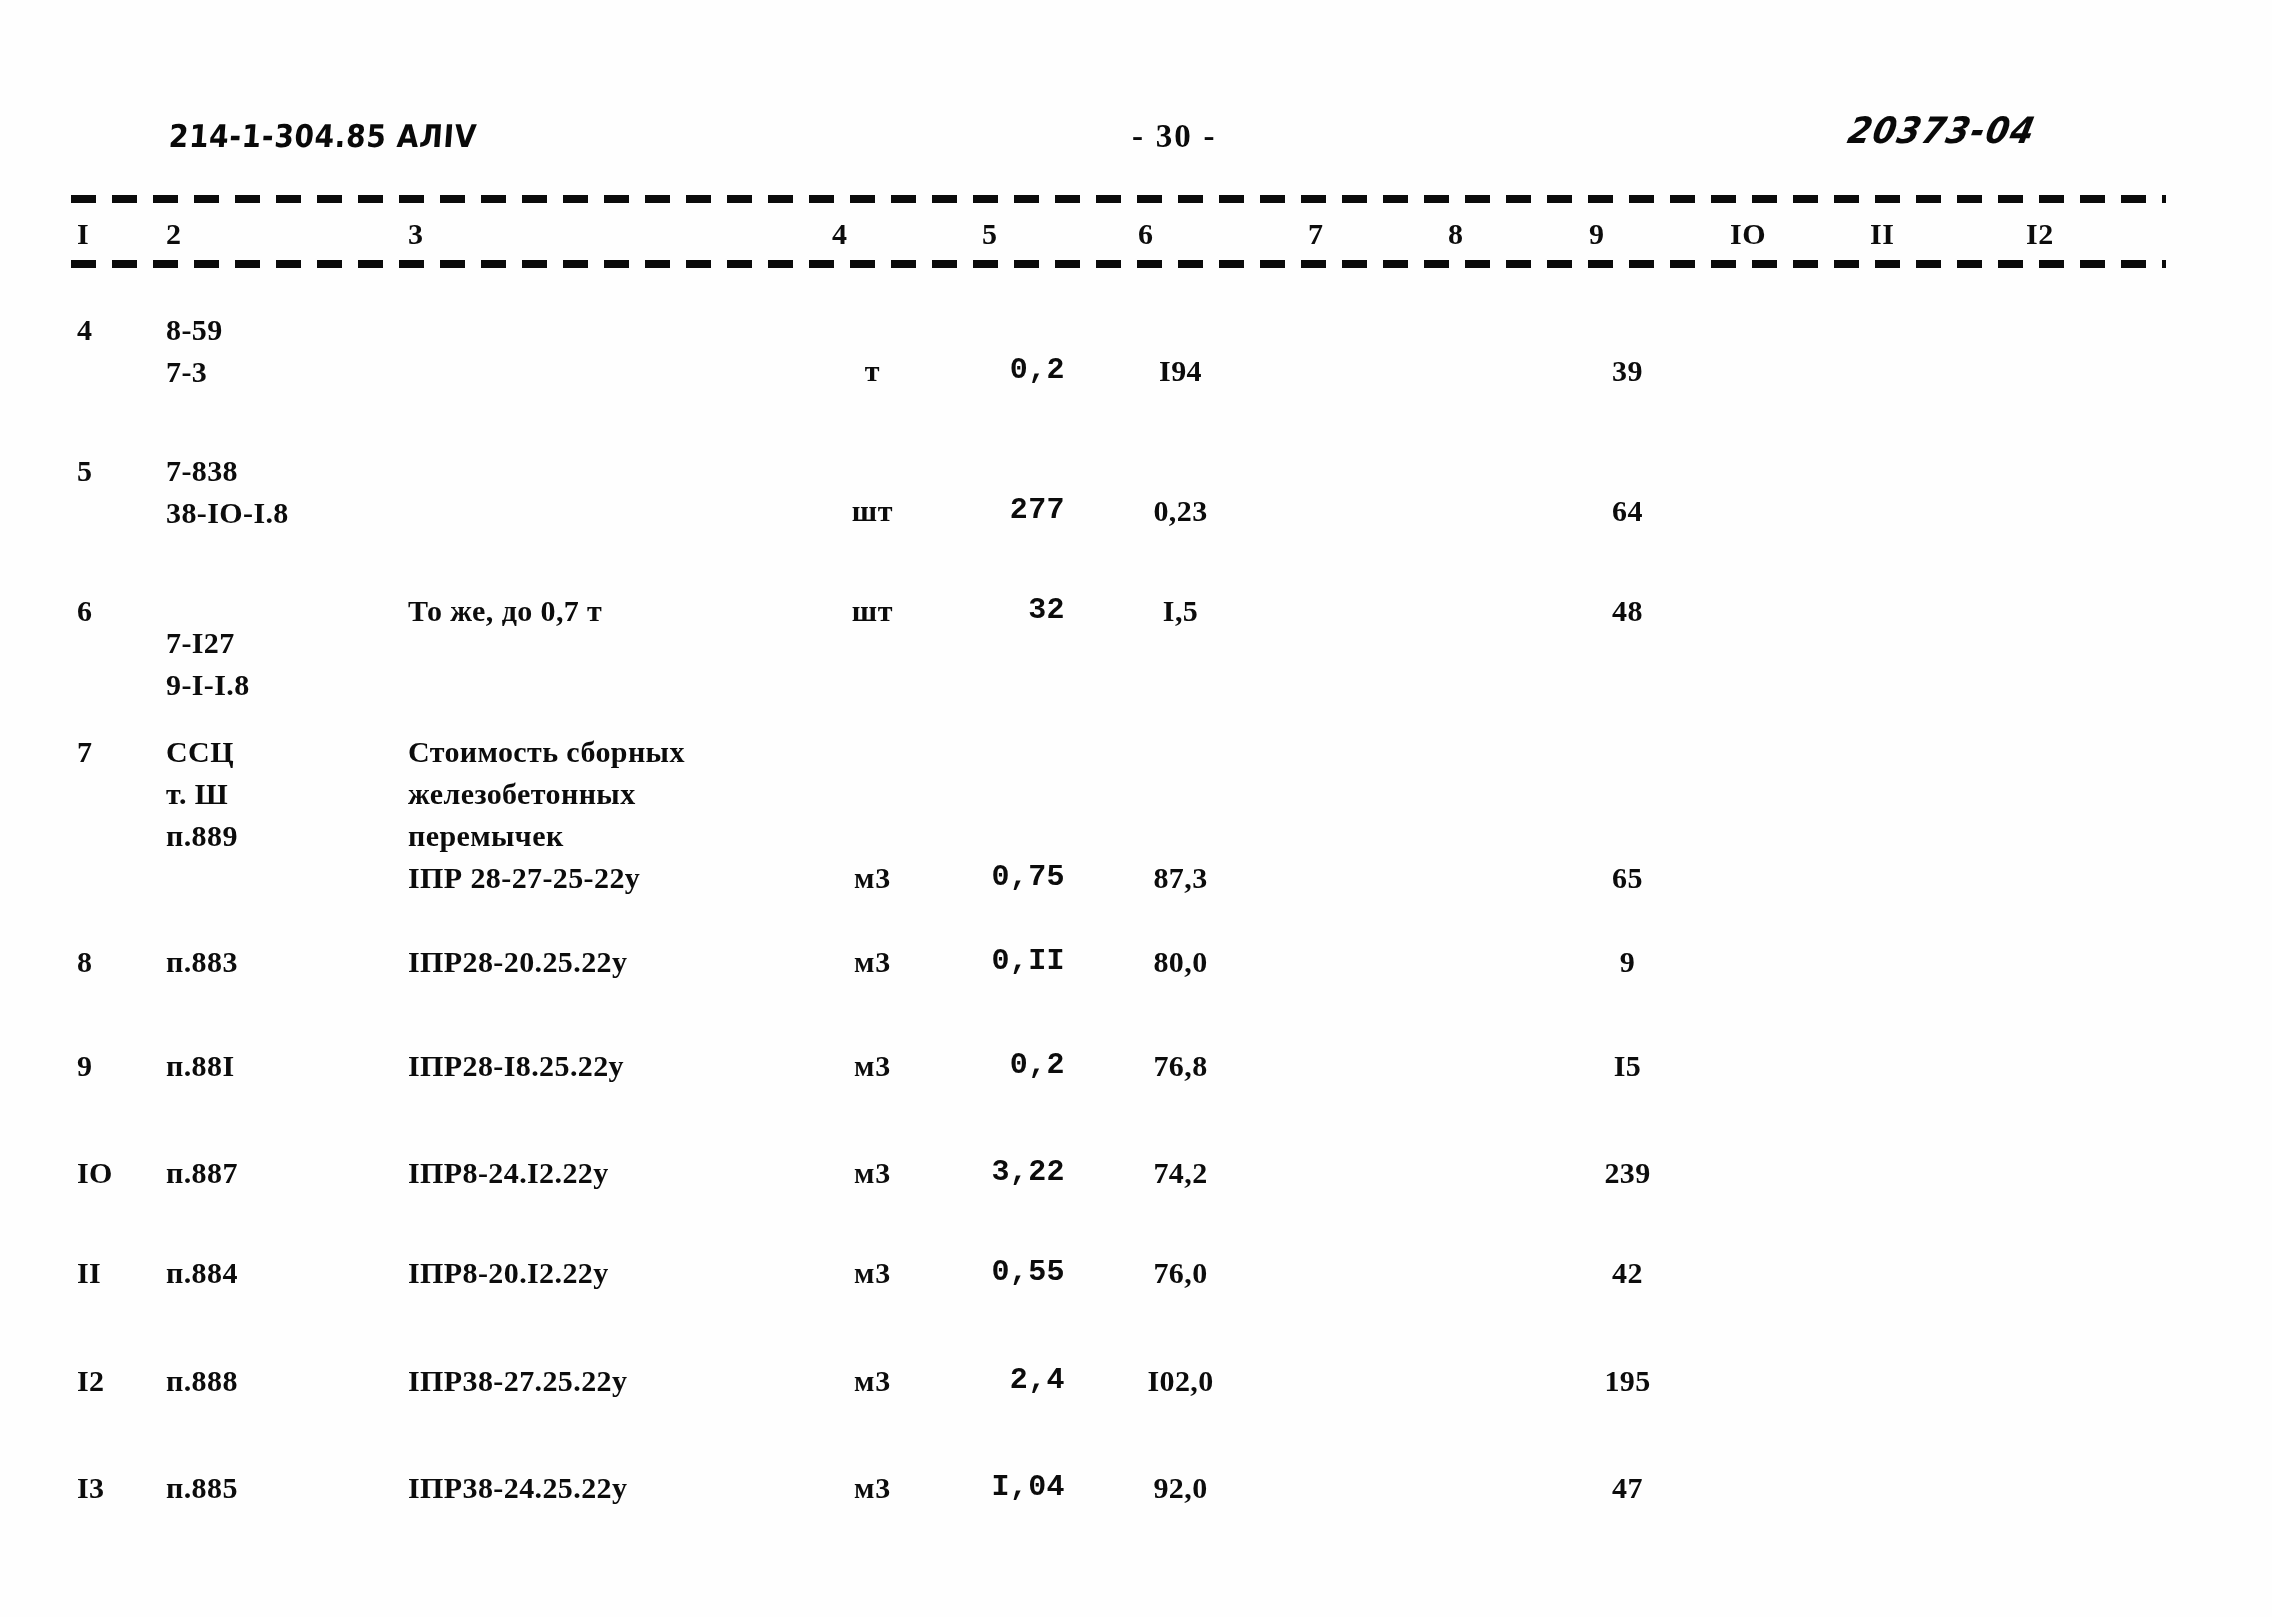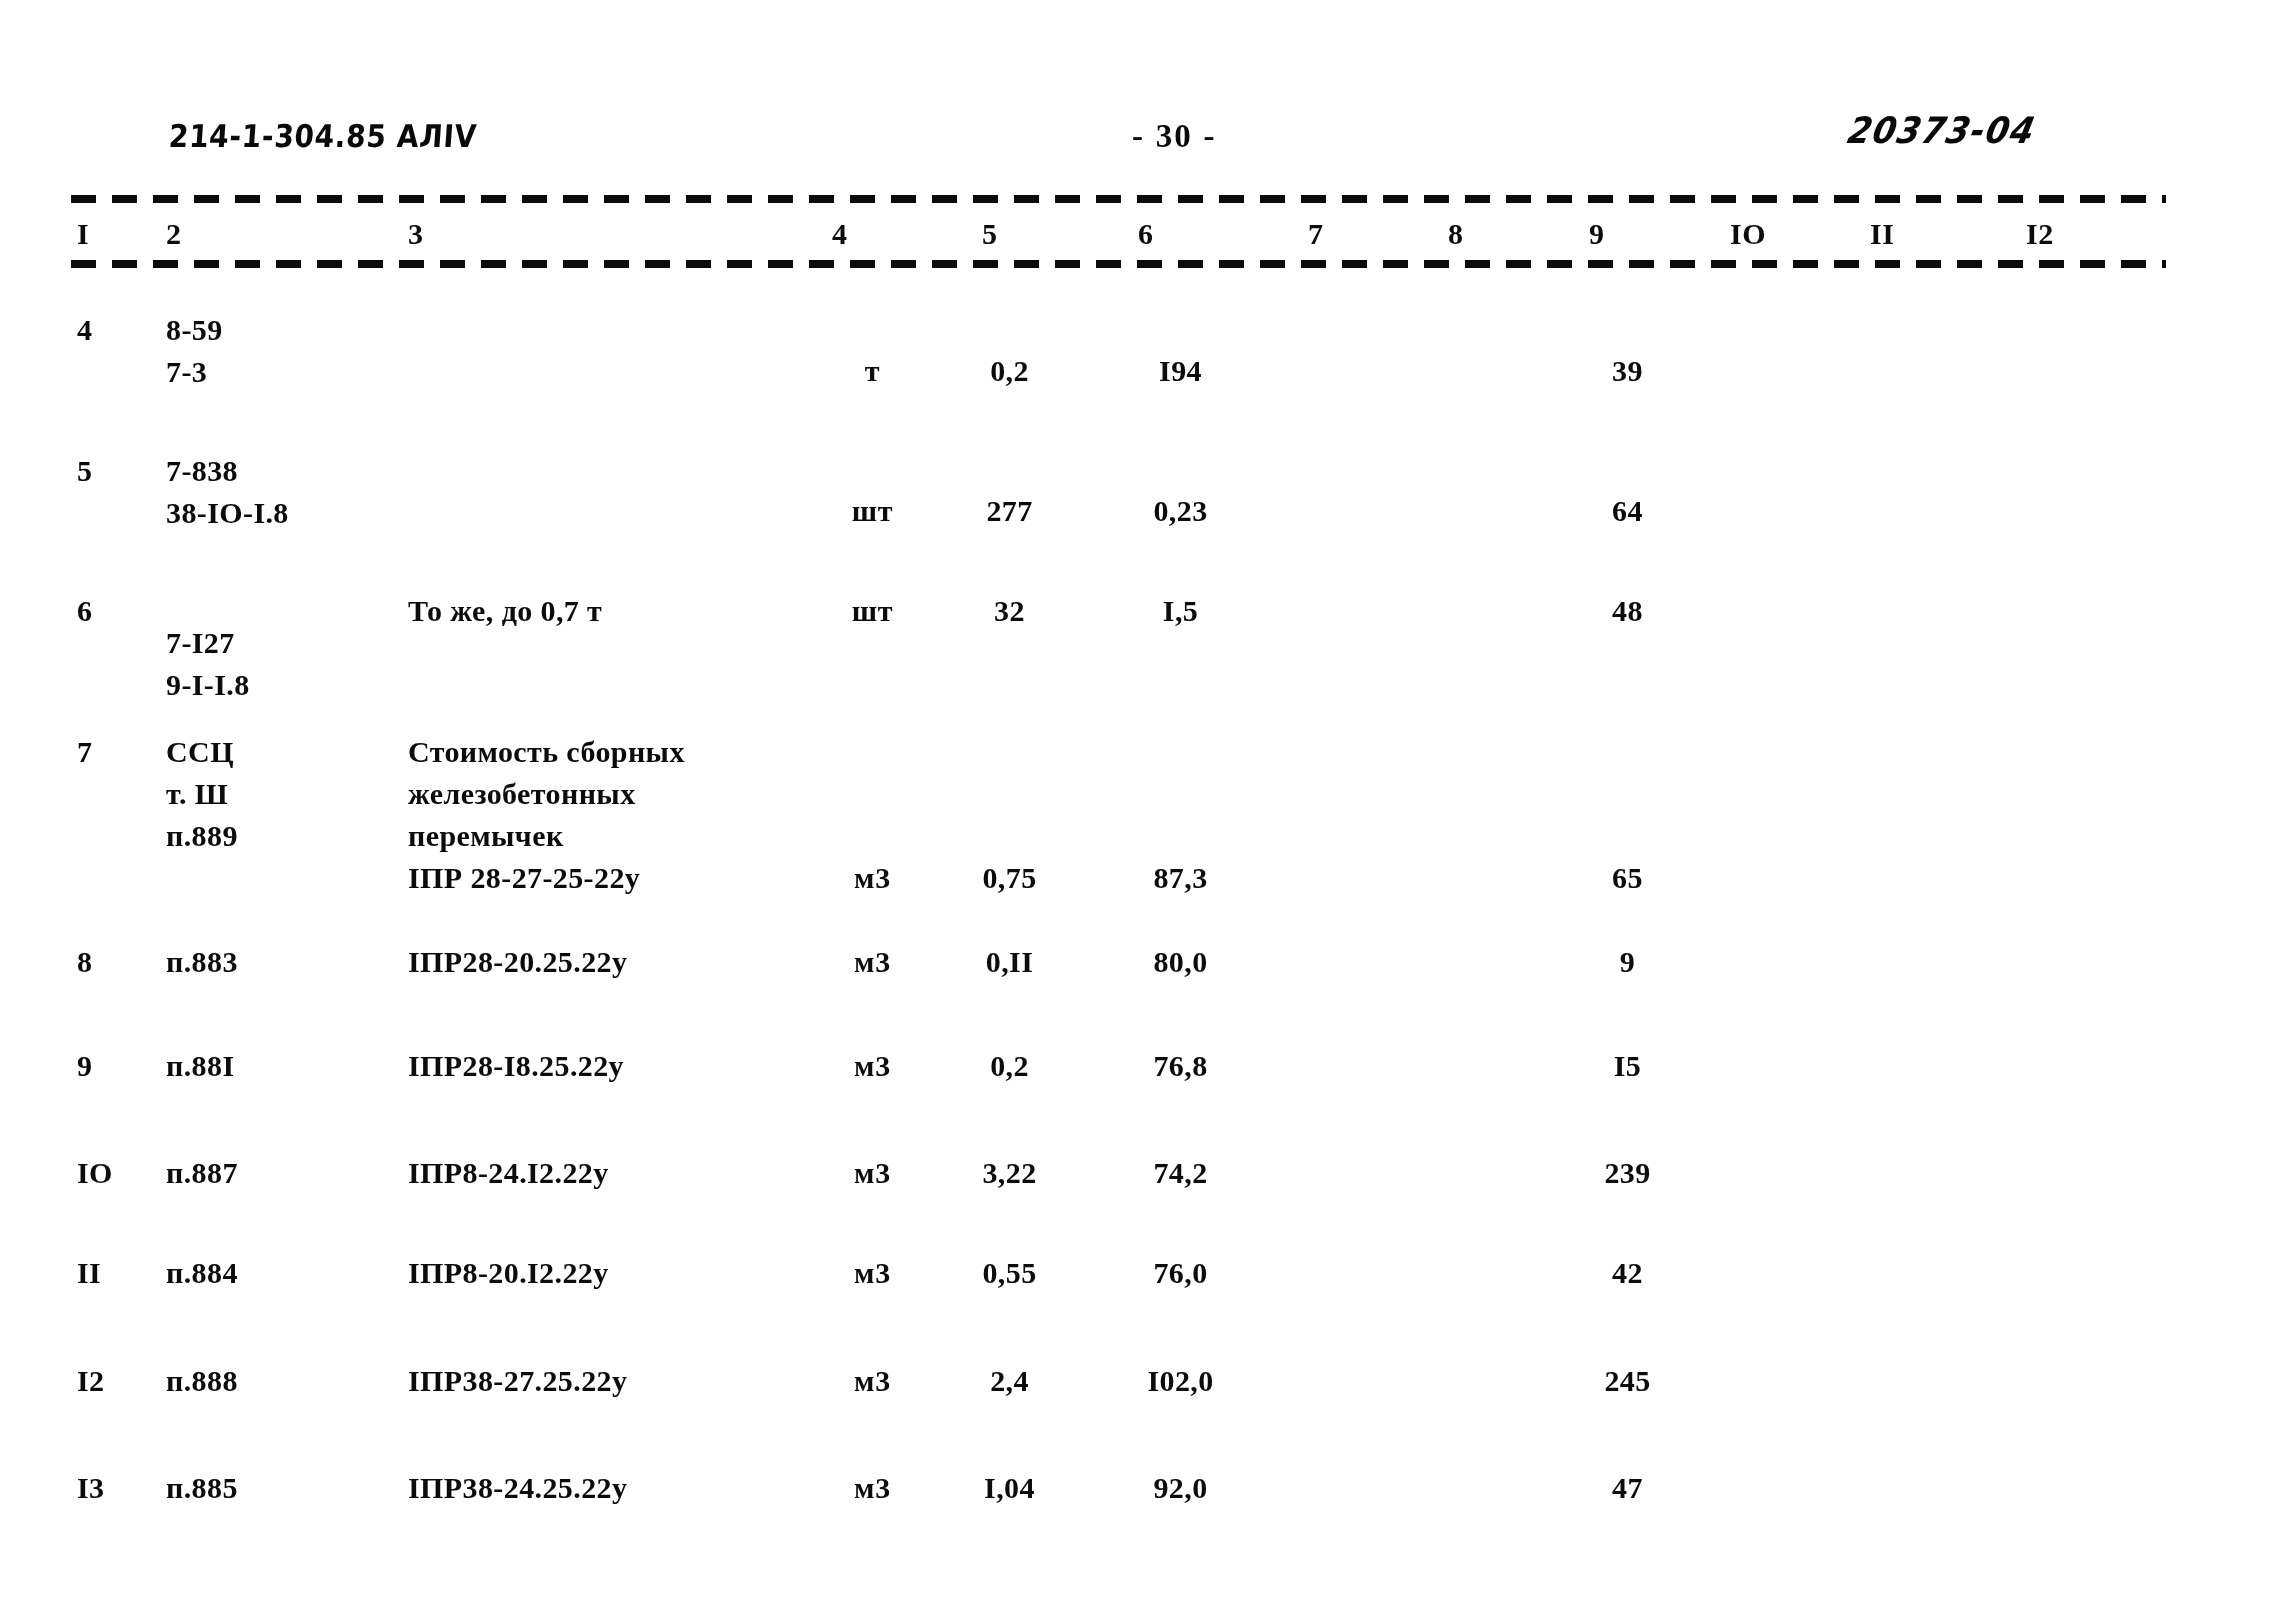--- a/index.html
+++ b/index.html
@@ -87,21 +87,21 @@
   .colhdr {
     font-size: 30px;
     font-weight: 700;
     letter-spacing: 0.7px;
   }
   
   .c1  { left: 77px; }
   .c2  { left: 166px; }
   .c3  { left: 408px; }
   .c4  { left: 832px; width: 81px; text-align: center; }
-  .c5  { left: 954px; width: 111px; text-align: center; }
+  .c5  { left: 954px; width: 111px; text-align: right; font-family: Liberation Mono, monospace; }
   .c6  { left: 1110px; width: 141px; text-align: center; }
   .c7  { left: 1302px; width: 81px; text-align: center; }
   .c8  { left: 1435px; width: 81px; text-align: center; }
   .c9  { left: 1561px; width: 133px; text-align: center; }
   .c10 { left: 1724px; width: 81px; text-align: center; }
   .c11 { left: 1857px; width: 81px; text-align: center; }
   .c12 { left: 2012px; width: 81px; text-align: center; }
 
   
   .hc1  { left: 77px; }
@@ -260,21 +260,21 @@
     <span class="cell c12" style="top:1252px"></span>
 
     <span class="cell c1" style="top:1360px">I2</span>
     <span class="cell c2" style="top:1360px">п.888</span>
     <span class="cell c3" style="top:1360px">IПР38-27.25.22у</span>
     <span class="cell c4 unit" style="top:1360px">м3</span>
     <span class="cell c5" style="top:1360px">2,4</span>
     <span class="cell c6" style="top:1360px">I02,0</span>
     <span class="cell c7" style="top:1360px"></span>
     <span class="cell c8" style="top:1360px"></span>
-    <span class="cell c9" style="top:1360px">245</span>
+    <span class="cell c9" style="top:1360px">195</span>
     <span class="cell c10" style="top:1360px"></span>
     <span class="cell c11" style="top:1360px"></span>
     <span class="cell c12" style="top:1360px"></span>
 
     <span class="cell c1" style="top:1467px">I3</span>
     <span class="cell c2" style="top:1467px">п.885</span>
     <span class="cell c3" style="top:1467px">IПР38-24.25.22у</span>
     <span class="cell c4 unit" style="top:1467px">м3</span>
     <span class="cell c5" style="top:1467px">I,04</span>
     <span class="cell c6" style="top:1467px">92,0</span>

